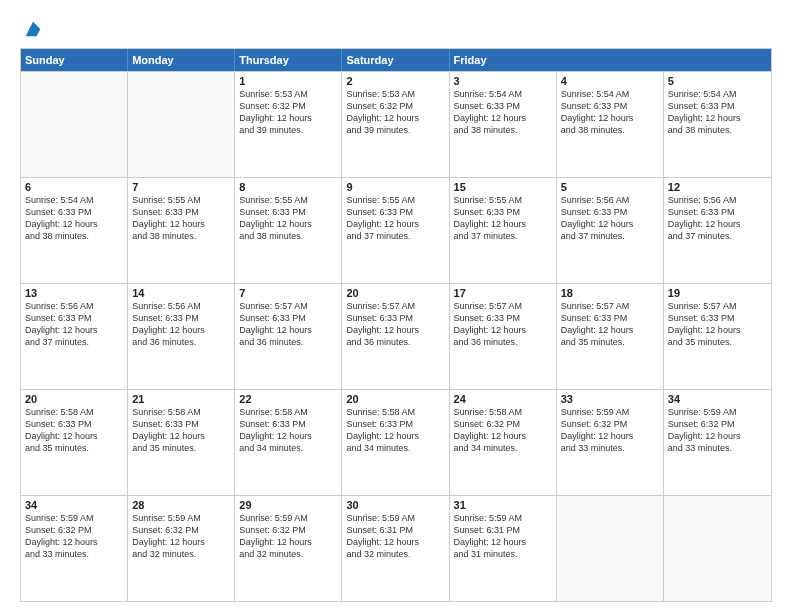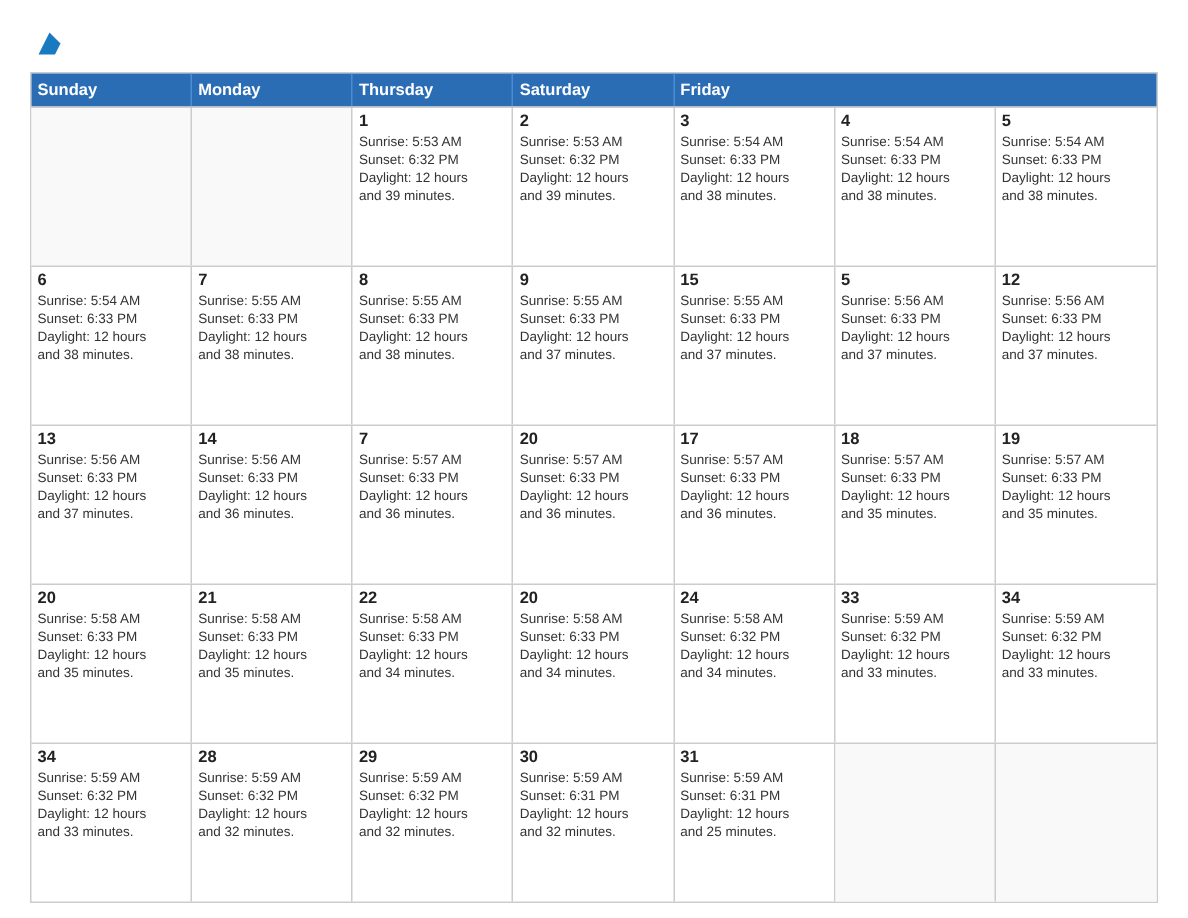--- a/index.html
+++ b/index.html
@@ -360,20 +360,20 @@
             <div class="cell-line">Sunrise: 5:59 AM</div>
             <div class="cell-line">Sunset: 6:31 PM</div>
             <div class="cell-line">Daylight: 12 hours</div>
             <div class="cell-line">and 32 minutes.</div>
           </div>
           <div class="cal-cell">
             <div class="day-num">31</div>
             <div class="cell-line">Sunrise: 5:59 AM</div>
             <div class="cell-line">Sunset: 6:31 PM</div>
             <div class="cell-line">Daylight: 12 hours</div>
-            <div class="cell-line">and 25 minutes.</div>
+            <div class="cell-line">and 31 minutes.</div>
           </div>
           <div class="cal-cell empty"></div>
           <div class="cal-cell empty"></div>
         </div>
       </div>
   </div>
 </div>
 
 </body></html>

